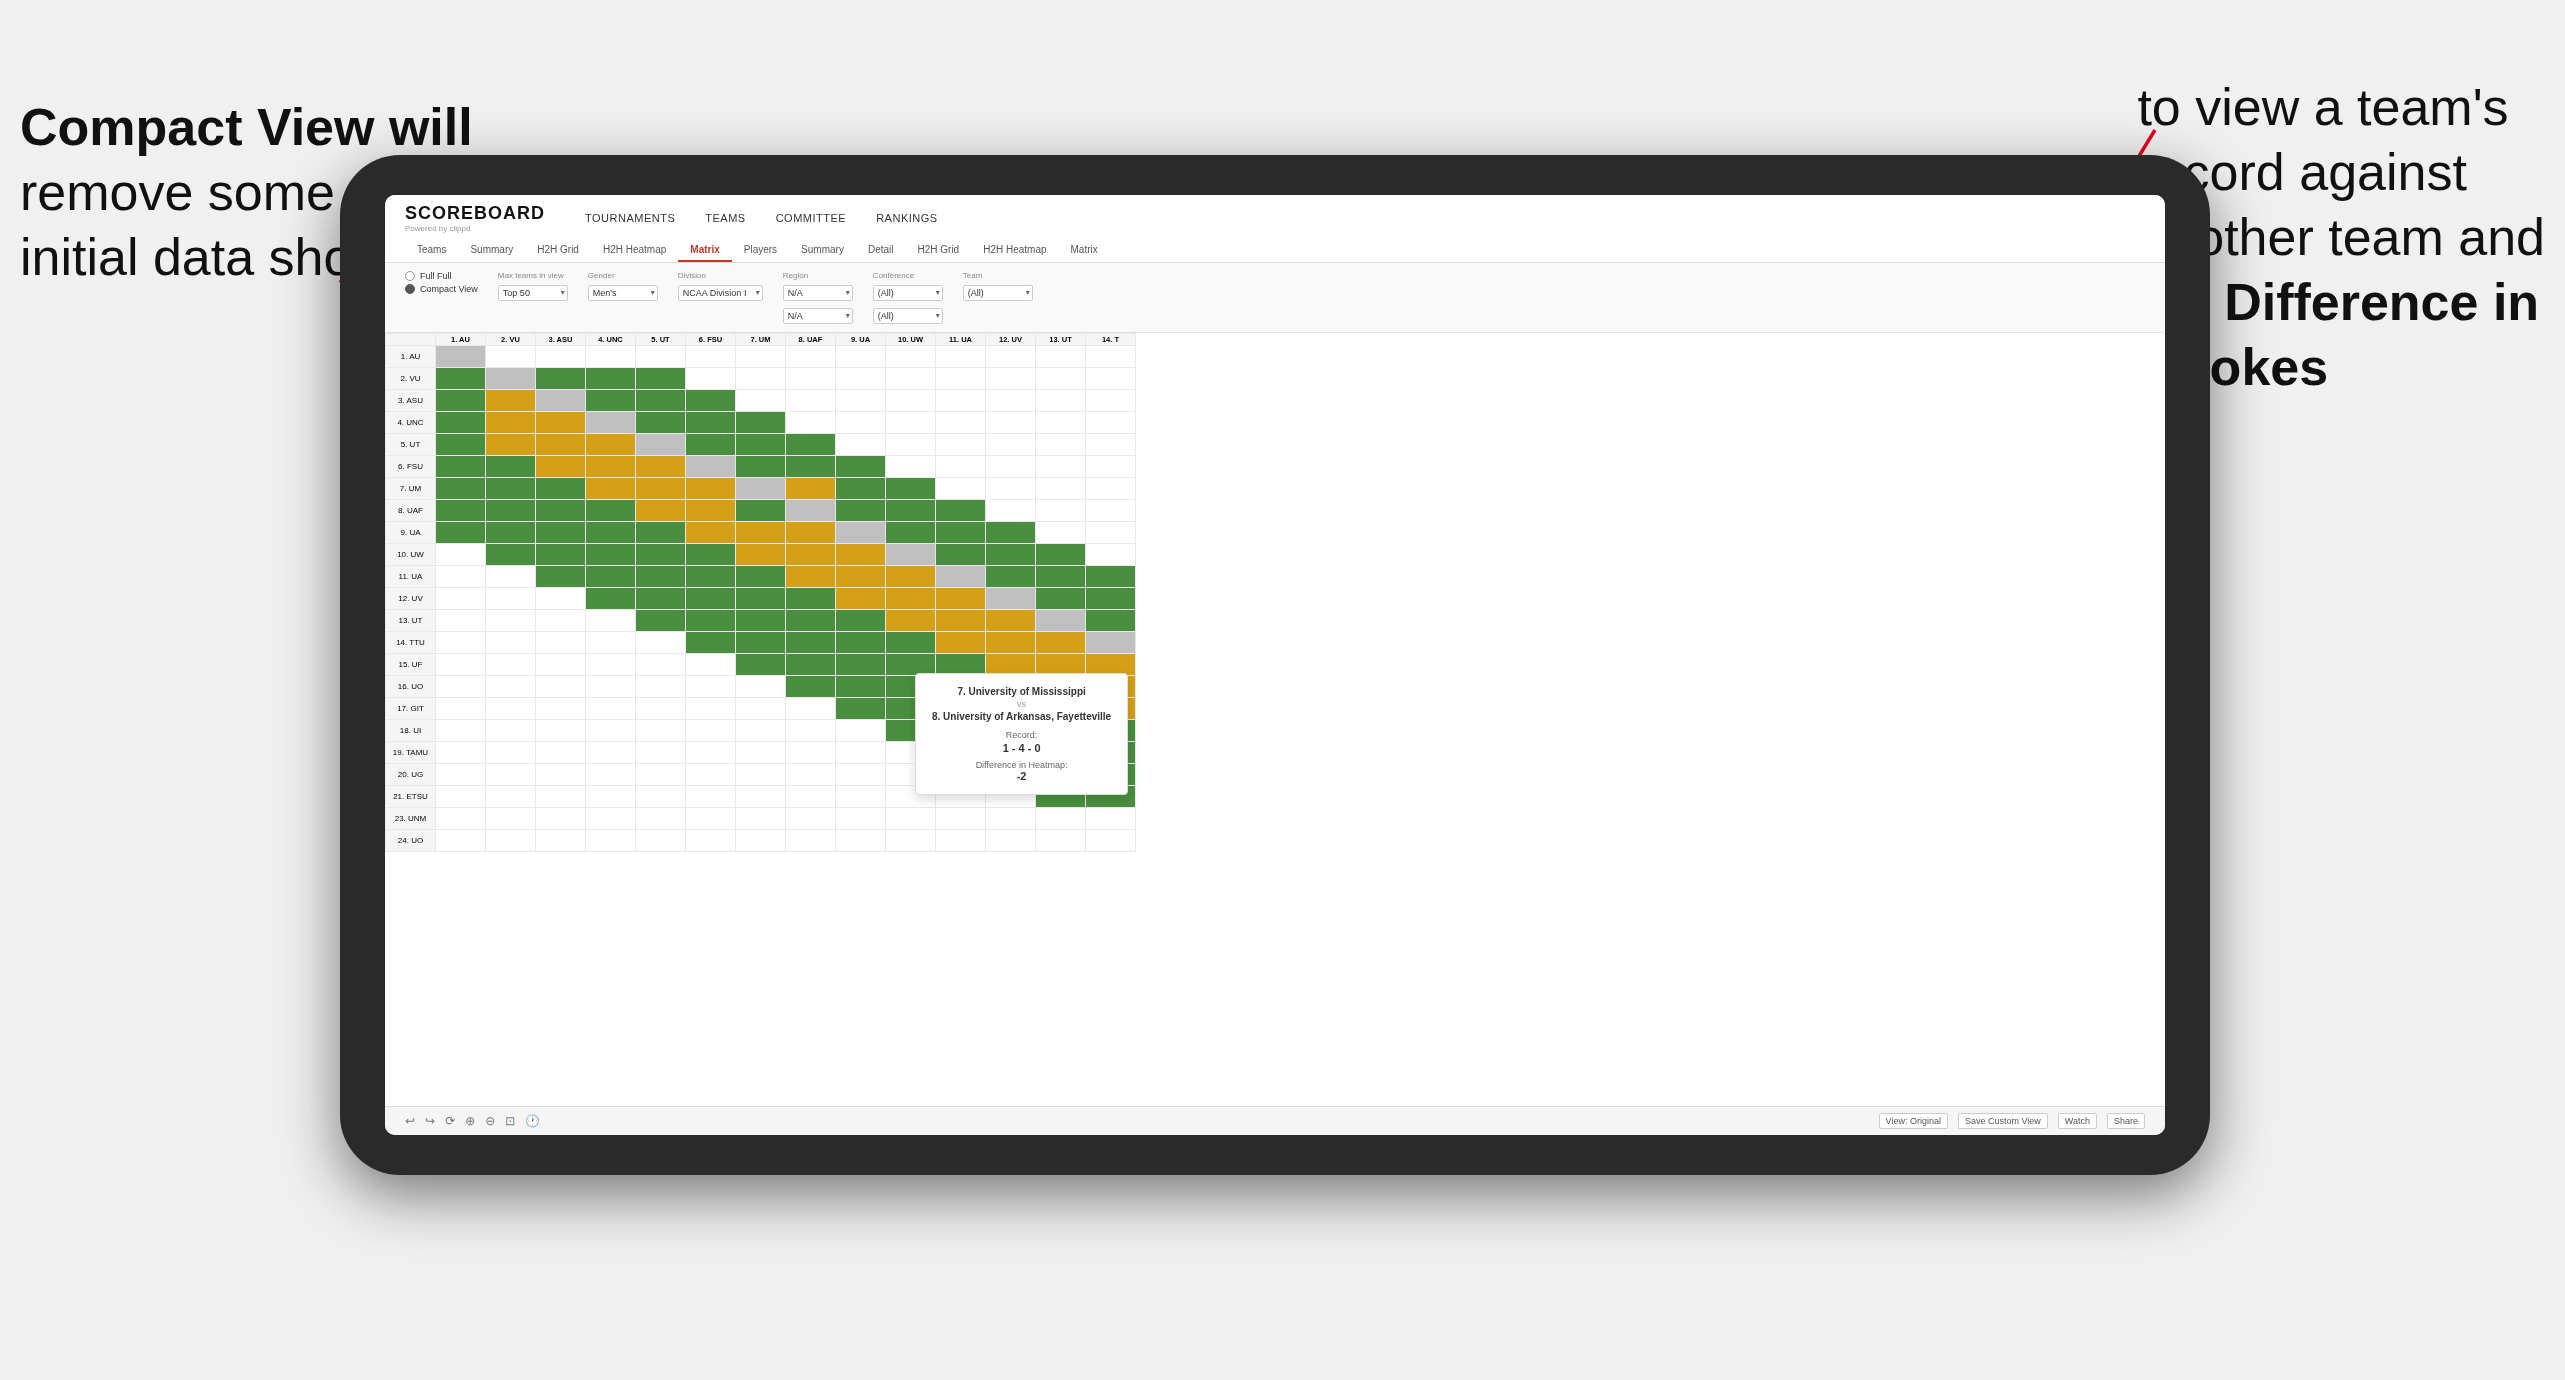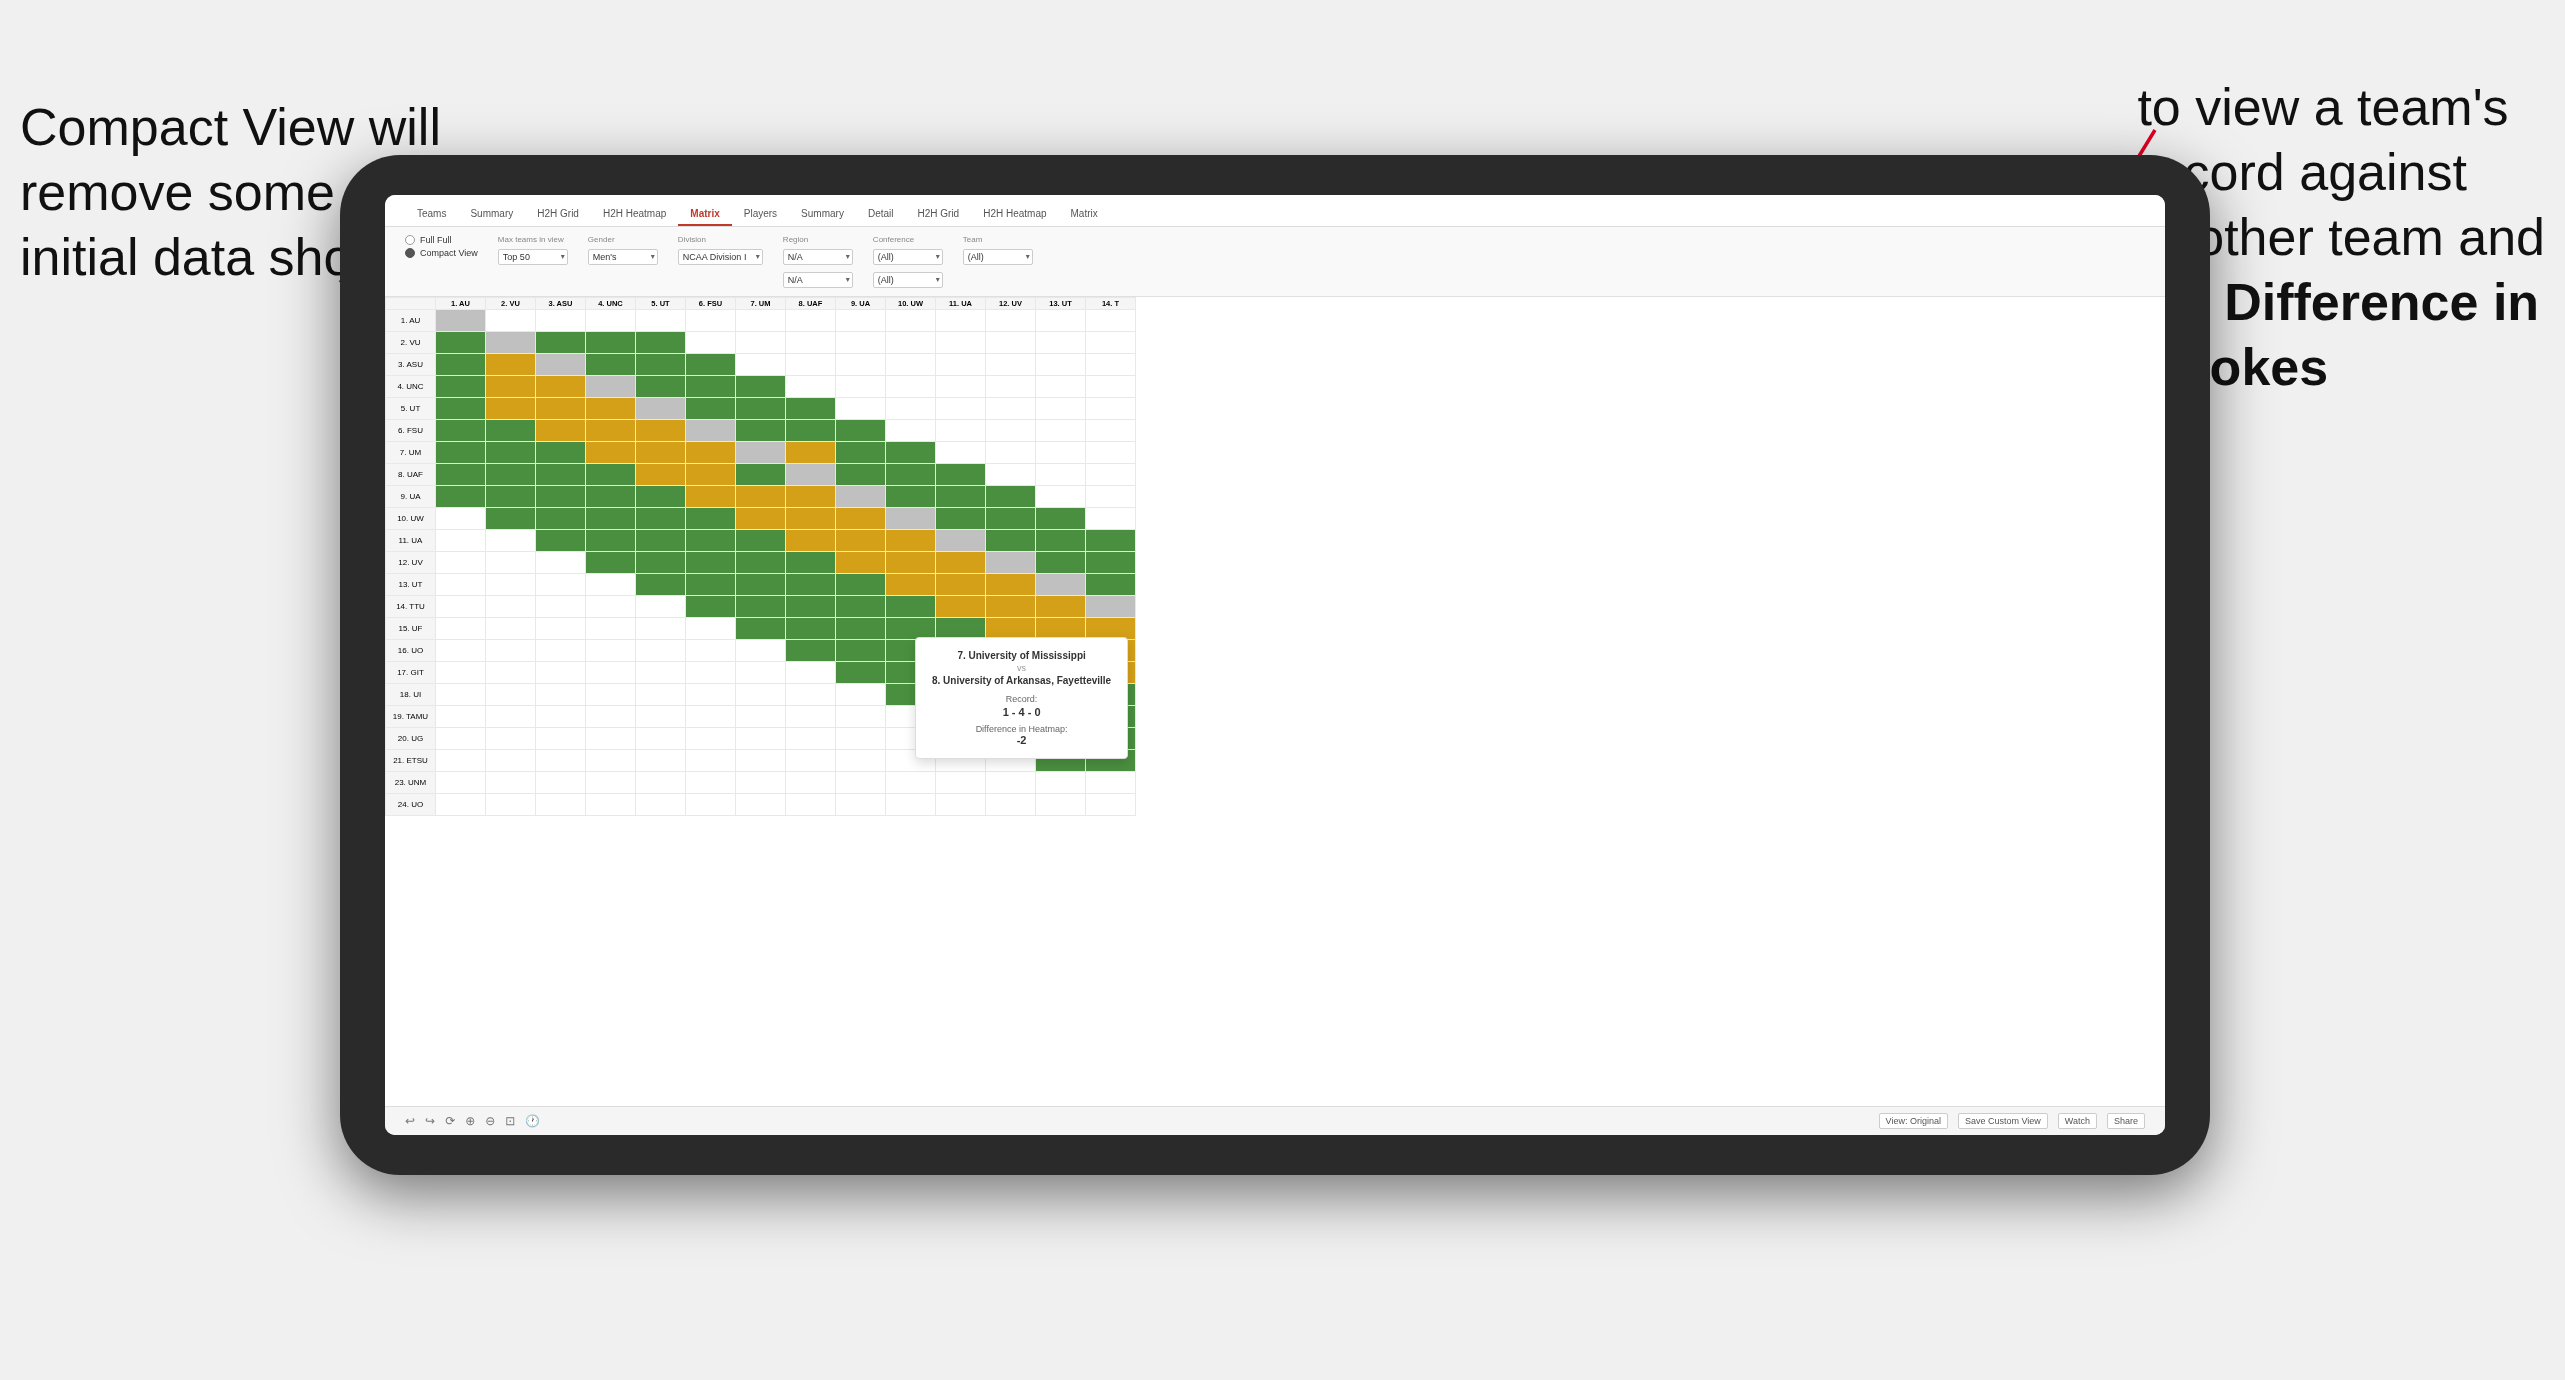--- a/index.html
+++ b/index.html
@@ -16,21 +16,21 @@
     .annotation-left {
       position: absolute;
       top: 30px;
       left: 20px;
       font-size: 52px;
       line-height: 1.25;
       color: #111;
       max-width: 520px;
     }
     .annotation-left strong {
-      font-weight: 400;
+      font-weight: 700;
     }
 
     
     .annotation-right {
       position: absolute;
       top: 10px;
       right: 20px;
       font-size: 52px;
       line-height: 1.25;
       color: #111;
@@ -358,20 +358,32 @@
       <polygon points="0 0, 10 3.5, 0 7" fill="#e00020"></polygon>
     </marker>
   </defs>
   <path d="M 330 20 Q 250 150 140 340" stroke="#e00020" stroke-width="3.5" fill="none" marker-end="url(#arrowhead-right)"></path>
 </svg>
 
 <div class="tablet">
   <div class="tablet-screen">
 
     <div class="nav-bar">
+      <div class="nav-top">
+        <div class="logo-area">
+          <span class="logo-title">SCOREBOARD</span>
+          <span class="logo-sub">Powered by clippd</span>
+        </div>
+        <div class="nav-links">
+          <a class="nav-link">TOURNAMENTS</a>
+          <a class="nav-link">TEAMS</a>
+          <a class="nav-link">COMMITTEE</a>
+          <a class="nav-link">RANKINGS</a>
+        </div>
+      </div>
       <div class="nav-tabs">
         <div class="nav-tab">Teams</div>
         <div class="nav-tab">Summary</div>
         <div class="nav-tab">H2H Grid</div>
         <div class="nav-tab">H2H Heatmap</div>
         <div class="nav-tab active">Matrix</div>
         <div class="nav-tab">Players</div>
         <div class="nav-tab">Summary</div>
         <div class="nav-tab">Detail</div>
         <div class="nav-tab">H2H Grid</div>

